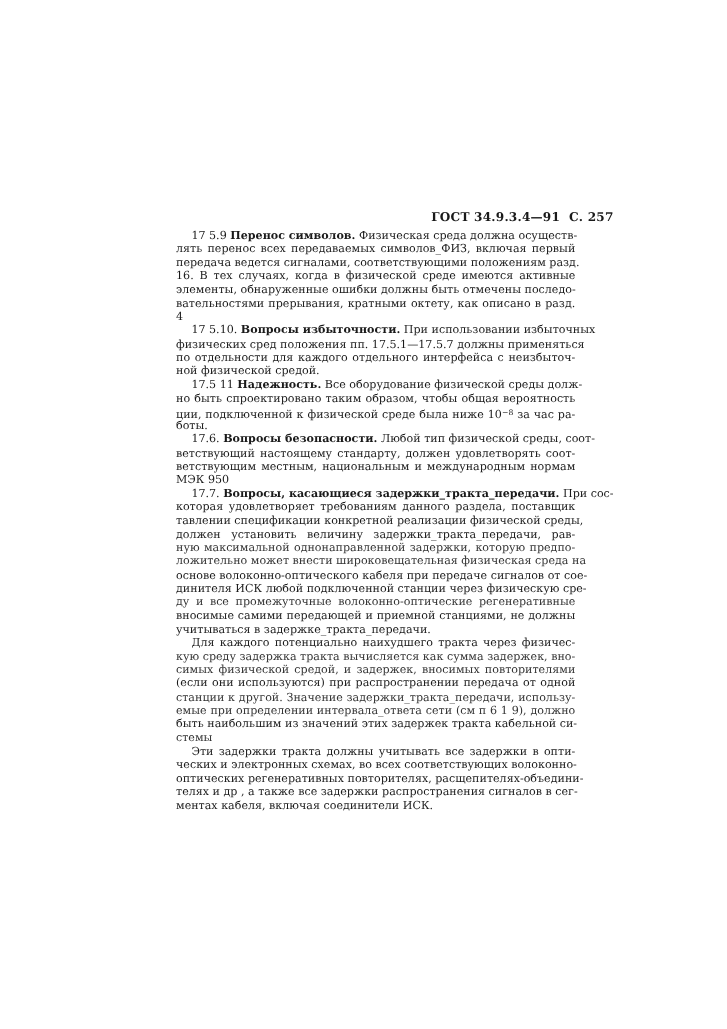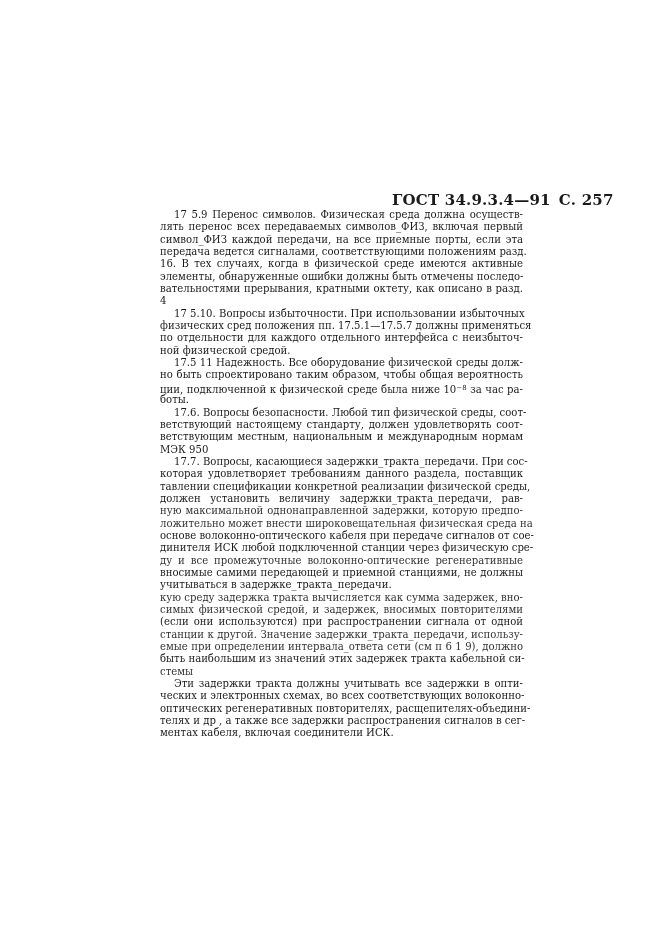--- a/index.html
+++ b/index.html
@@ -19,21 +19,21 @@
       position: absolute;
       left: 0; top: 0;
       width: 661px; height: 935px;
       background: #ffffff;
     }
     .header {
       position: absolute;
       left: 392px;
       top: 191px;
       width: 132px;
-      font-size: 15px;
+      font-size: 11px;
       font-weight: bold;
       letter-spacing: 0.2px;
       white-space: nowrap;
       text-align: right;
     }
     .header .sep { display: inline-block; width: 8px; }
     .text-block {
       position: absolute;
       left: 160px;
       top: 209px;
@@ -44,37 +44,36 @@
       line-height: 12.35px;
       font-size: 10.1px;
       white-space: nowrap;
       text-align: justify;
       text-align-last: justify;
       overflow: visible;
     }
     .line.last { text-align-last: left; }
     .line.indent { padding-left: 14px; }
     .line.light { color: #333; }
-    .b { font-weight: normal; }
+    .b { font-weight: bold; }
     .sup { font-size: 7px; vertical-align: 3px; }
   </style>
 </head>
 <body>
 
 <div class="page">
 
   <div class="header">
     <span>ГОСТ 34.9.3.4—91</span><span class="sep"></span><span>С. 257</span>
   </div>
 
   <div class="text-block">
 
     <div class="line indent"><span>17 5.9</span> <span class="b">Перенос символов.</span> <span>Физическая среда должна осуществ-</span></div>
     <div class="line">лять перенос всех передаваемых символов_ФИЗ, включая первый</div>
-    <div class="line">символ_ФИЗ каждой передачи, на все приемные порты, если эта</div>
     <div class="line">передача ведется сигналами, соответствующими положениям разд.</div>
     <div class="line">16. В  тех случаях, когда в  физической среде имеются активные</div>
     <div class="line">элементы, обнаруженные ошибки должны быть отмечены последо-</div>
     <div class="line">вательностями прерывания, кратными октету, как описано в разд.</div>
     <div class="line last">4</div>
 
     <div class="line indent"><span>17 5.10.</span> <span class="b">Вопросы избыточности.</span> <span>При использовании избыточных</span></div>
     <div class="line">физических сред положения пп. 17.5.1—17.5.7 должны применяться</div>
     <div class="line">по отдельности для каждого отдельного интерфейса с неизбыточ-</div>
     <div class="line last">ной физической средой.</div>
@@ -94,23 +93,24 @@
     <div class="line">тавлении спецификации конкретной реализации физической среды,</div>
     <div class="line">должен  установить  величину  задержки_тракта_передачи,  рав-</div>
     <div class="line light">ную максимальной однонаправленной задержки, которую предпо-</div>
     <div class="line light">ложительно может внести широковещательная физическая среда на</div>
     <div class="line">основе волоконно-оптического кабеля при передаче сигналов от сое-</div>
     <div class="line">динителя ИСК любой подключенной станции через физическую сре-</div>
     <div class="line light">ду  и  все  промежуточные  волоконно-оптические  регенеративные</div>
     <div class="line">вносимые самими передающей и приемной станциями, не должны</div>
     <div class="line last">учитываться в задержке_тракта_передачи.</div>
 
+    <div class="line indent">Для каждого потенциально наихудшего тракта через физичес-</div>
     <div class="line light">кую среду задержка тракта вычисляется как сумма задержек, вно-</div>
     <div class="line light">симых физической средой, и задержек, вносимых повторителями</div>
-    <div class="line">(если они используются)  при распространении сигнала от одной</div>
+    <div class="line">(если они используются)  при распространении передача от одной</div>
     <div class="line light">станции к другой. Значение задержки_тракта_передачи, использу-</div>
     <div class="line light">емые при определении интервала_ответа сети (см  п  6 1 9), должно</div>
     <div class="line">быть наибольшим из значений этих задержек тракта кабельной си-</div>
     <div class="line last light">стемы</div>
 
     <div class="line indent">Эти задержки тракта должны учитывать все задержки в опти-</div>
     <div class="line">ческих и электронных схемах, во всех соответствующих волоконно-</div>
     <div class="line">оптических регенеративных повторителях, расщепителях-объедини-</div>
     <div class="line">телях и др , а также все задержки распространения сигналов в сег-</div>
     <div class="line last">ментах кабеля, включая соединители ИСК.</div>

